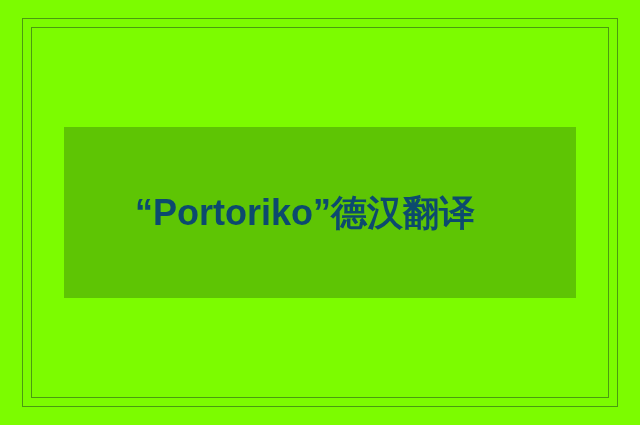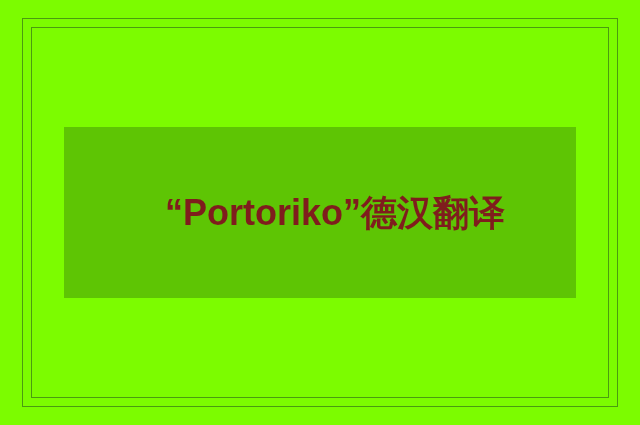--- a/index.html
+++ b/index.html
@@ -49,23 +49,23 @@
     height: 171px;
     background: #5ec504;
     display: flex;
     align-items: center;
     justify-content: center;
     box-sizing: border-box;
   }
   .title {
     font-size: 36px;
     font-weight: bold;
-    color: #7f1d1d;
+    color: #0c4a6e;
     line-height: 1.55;
-    text-align: right;
+    text-align: left;
     width: 370px;
     word-break: break-all;
     letter-spacing: 0px;
   }
 </style>
 </head>
 <body>
 
 <div class="canvas">
   <div class="frame-outer"></div>

